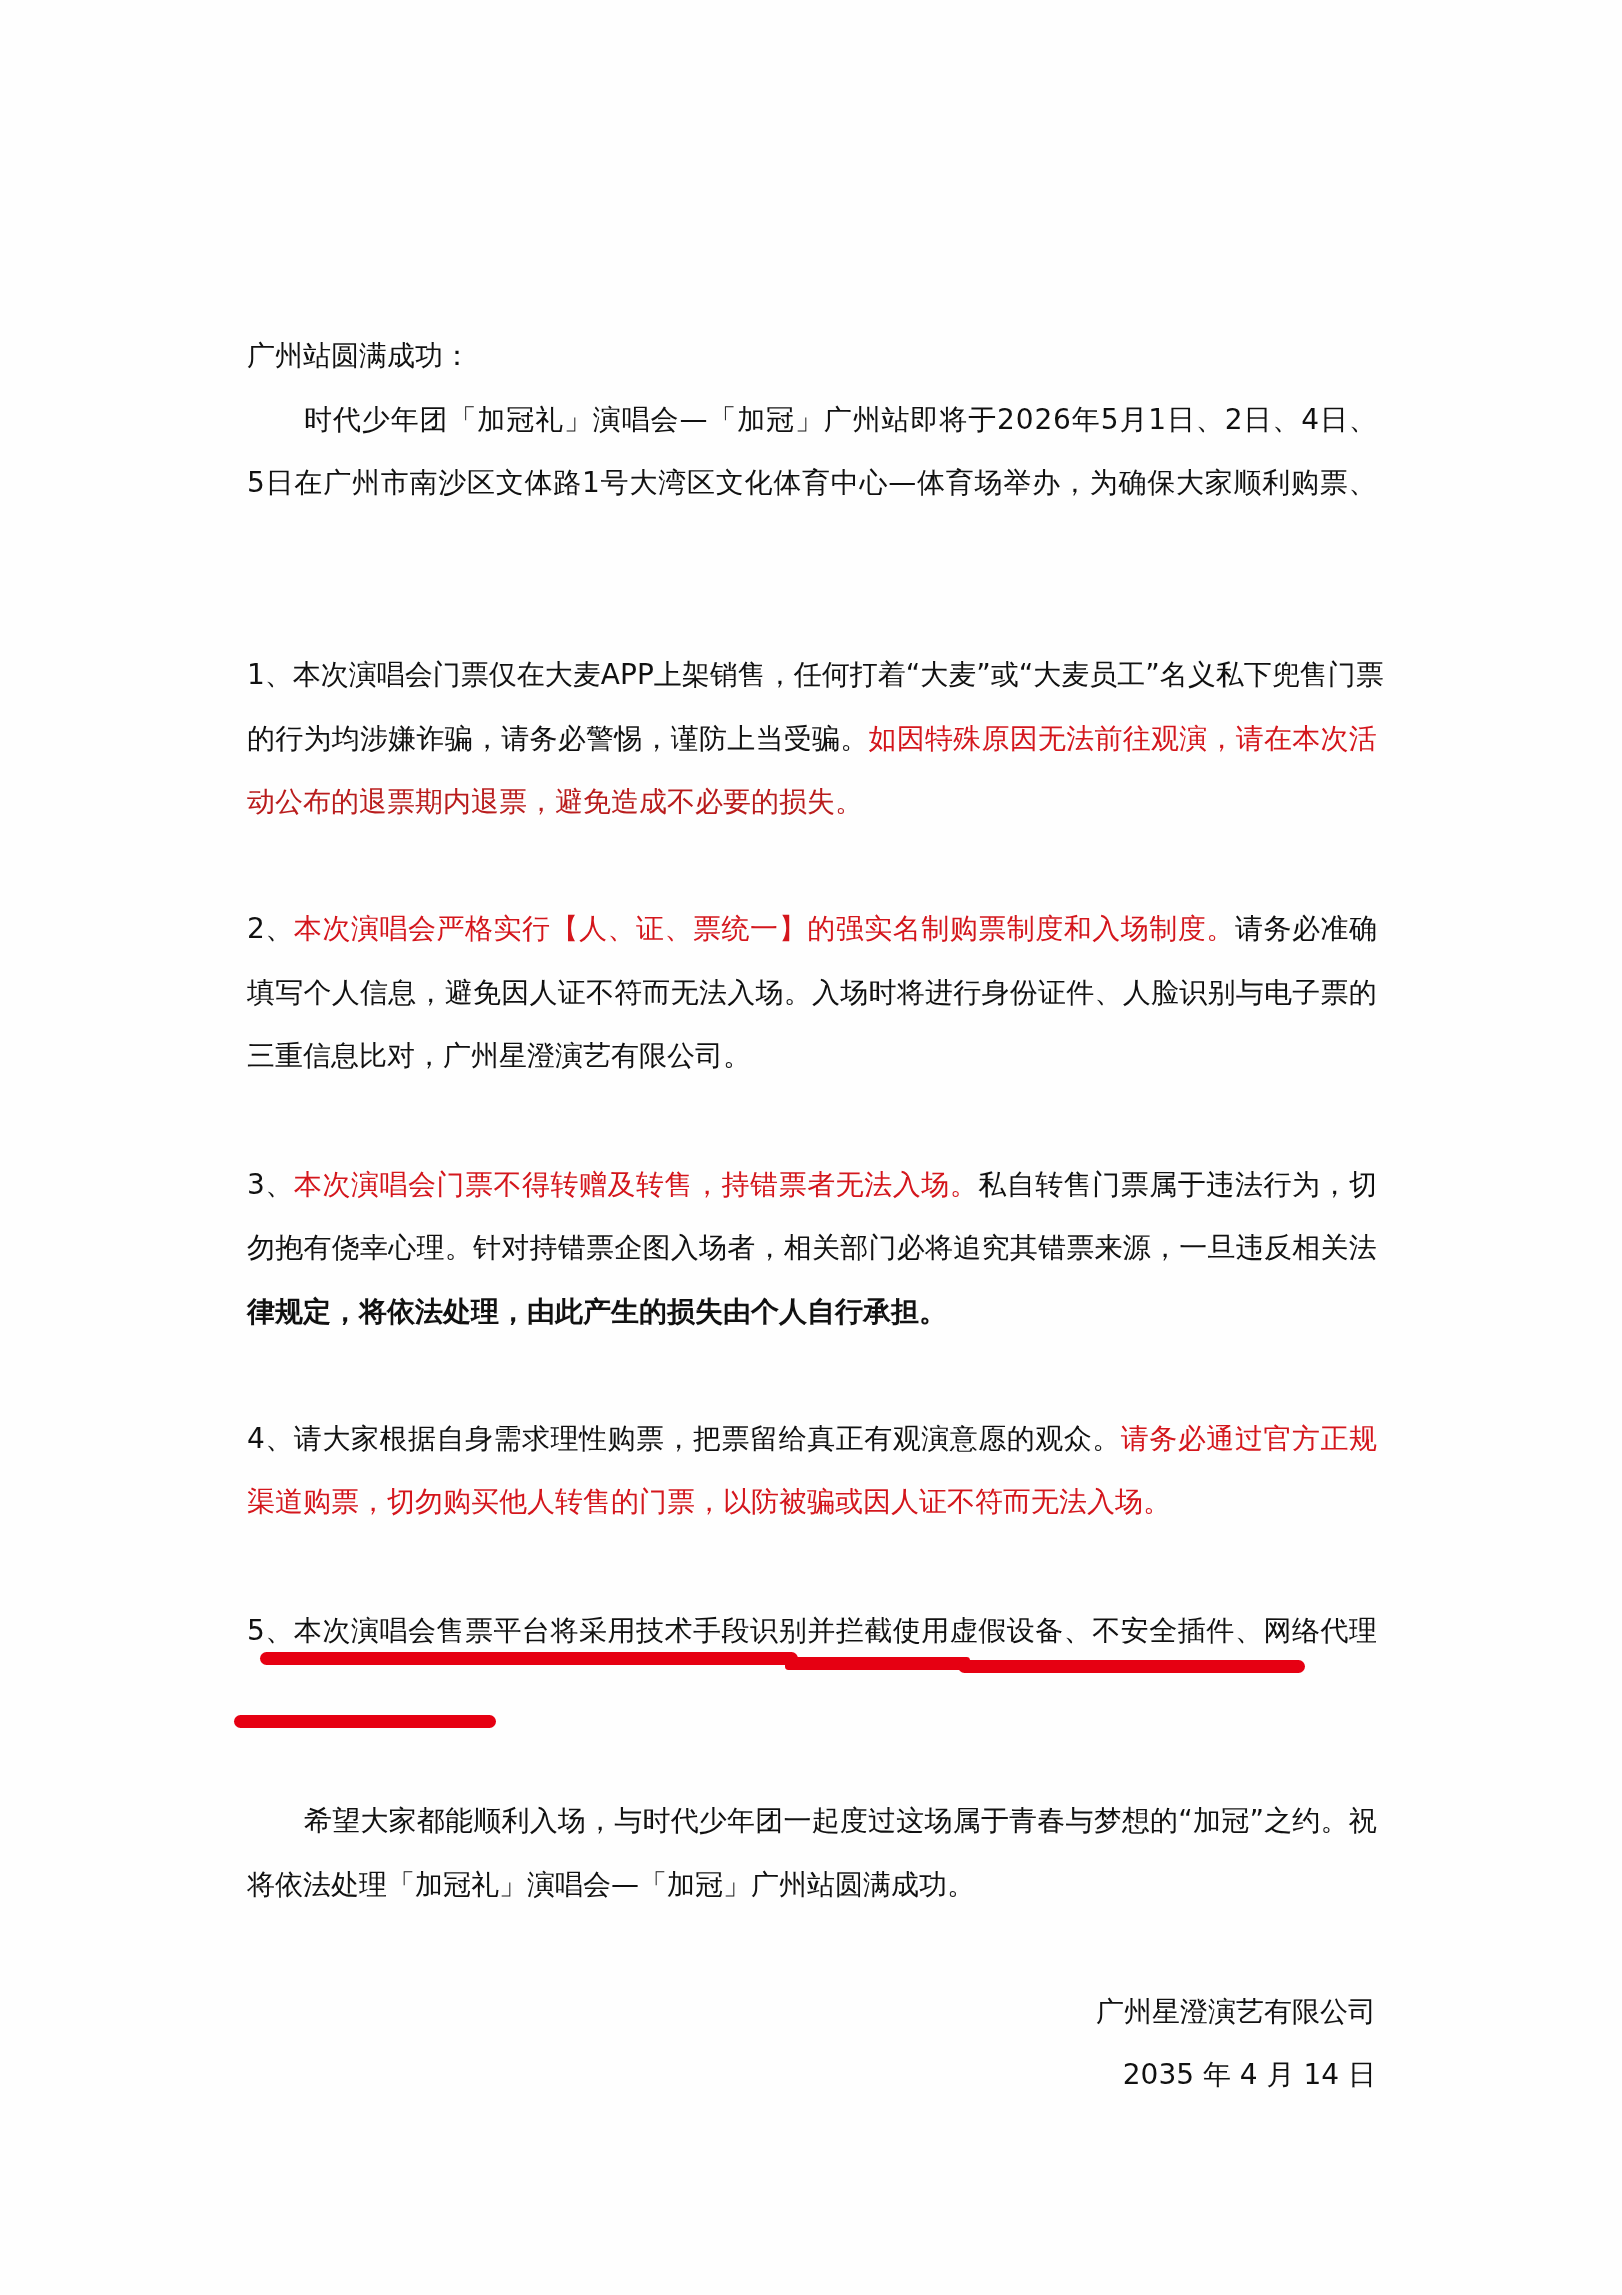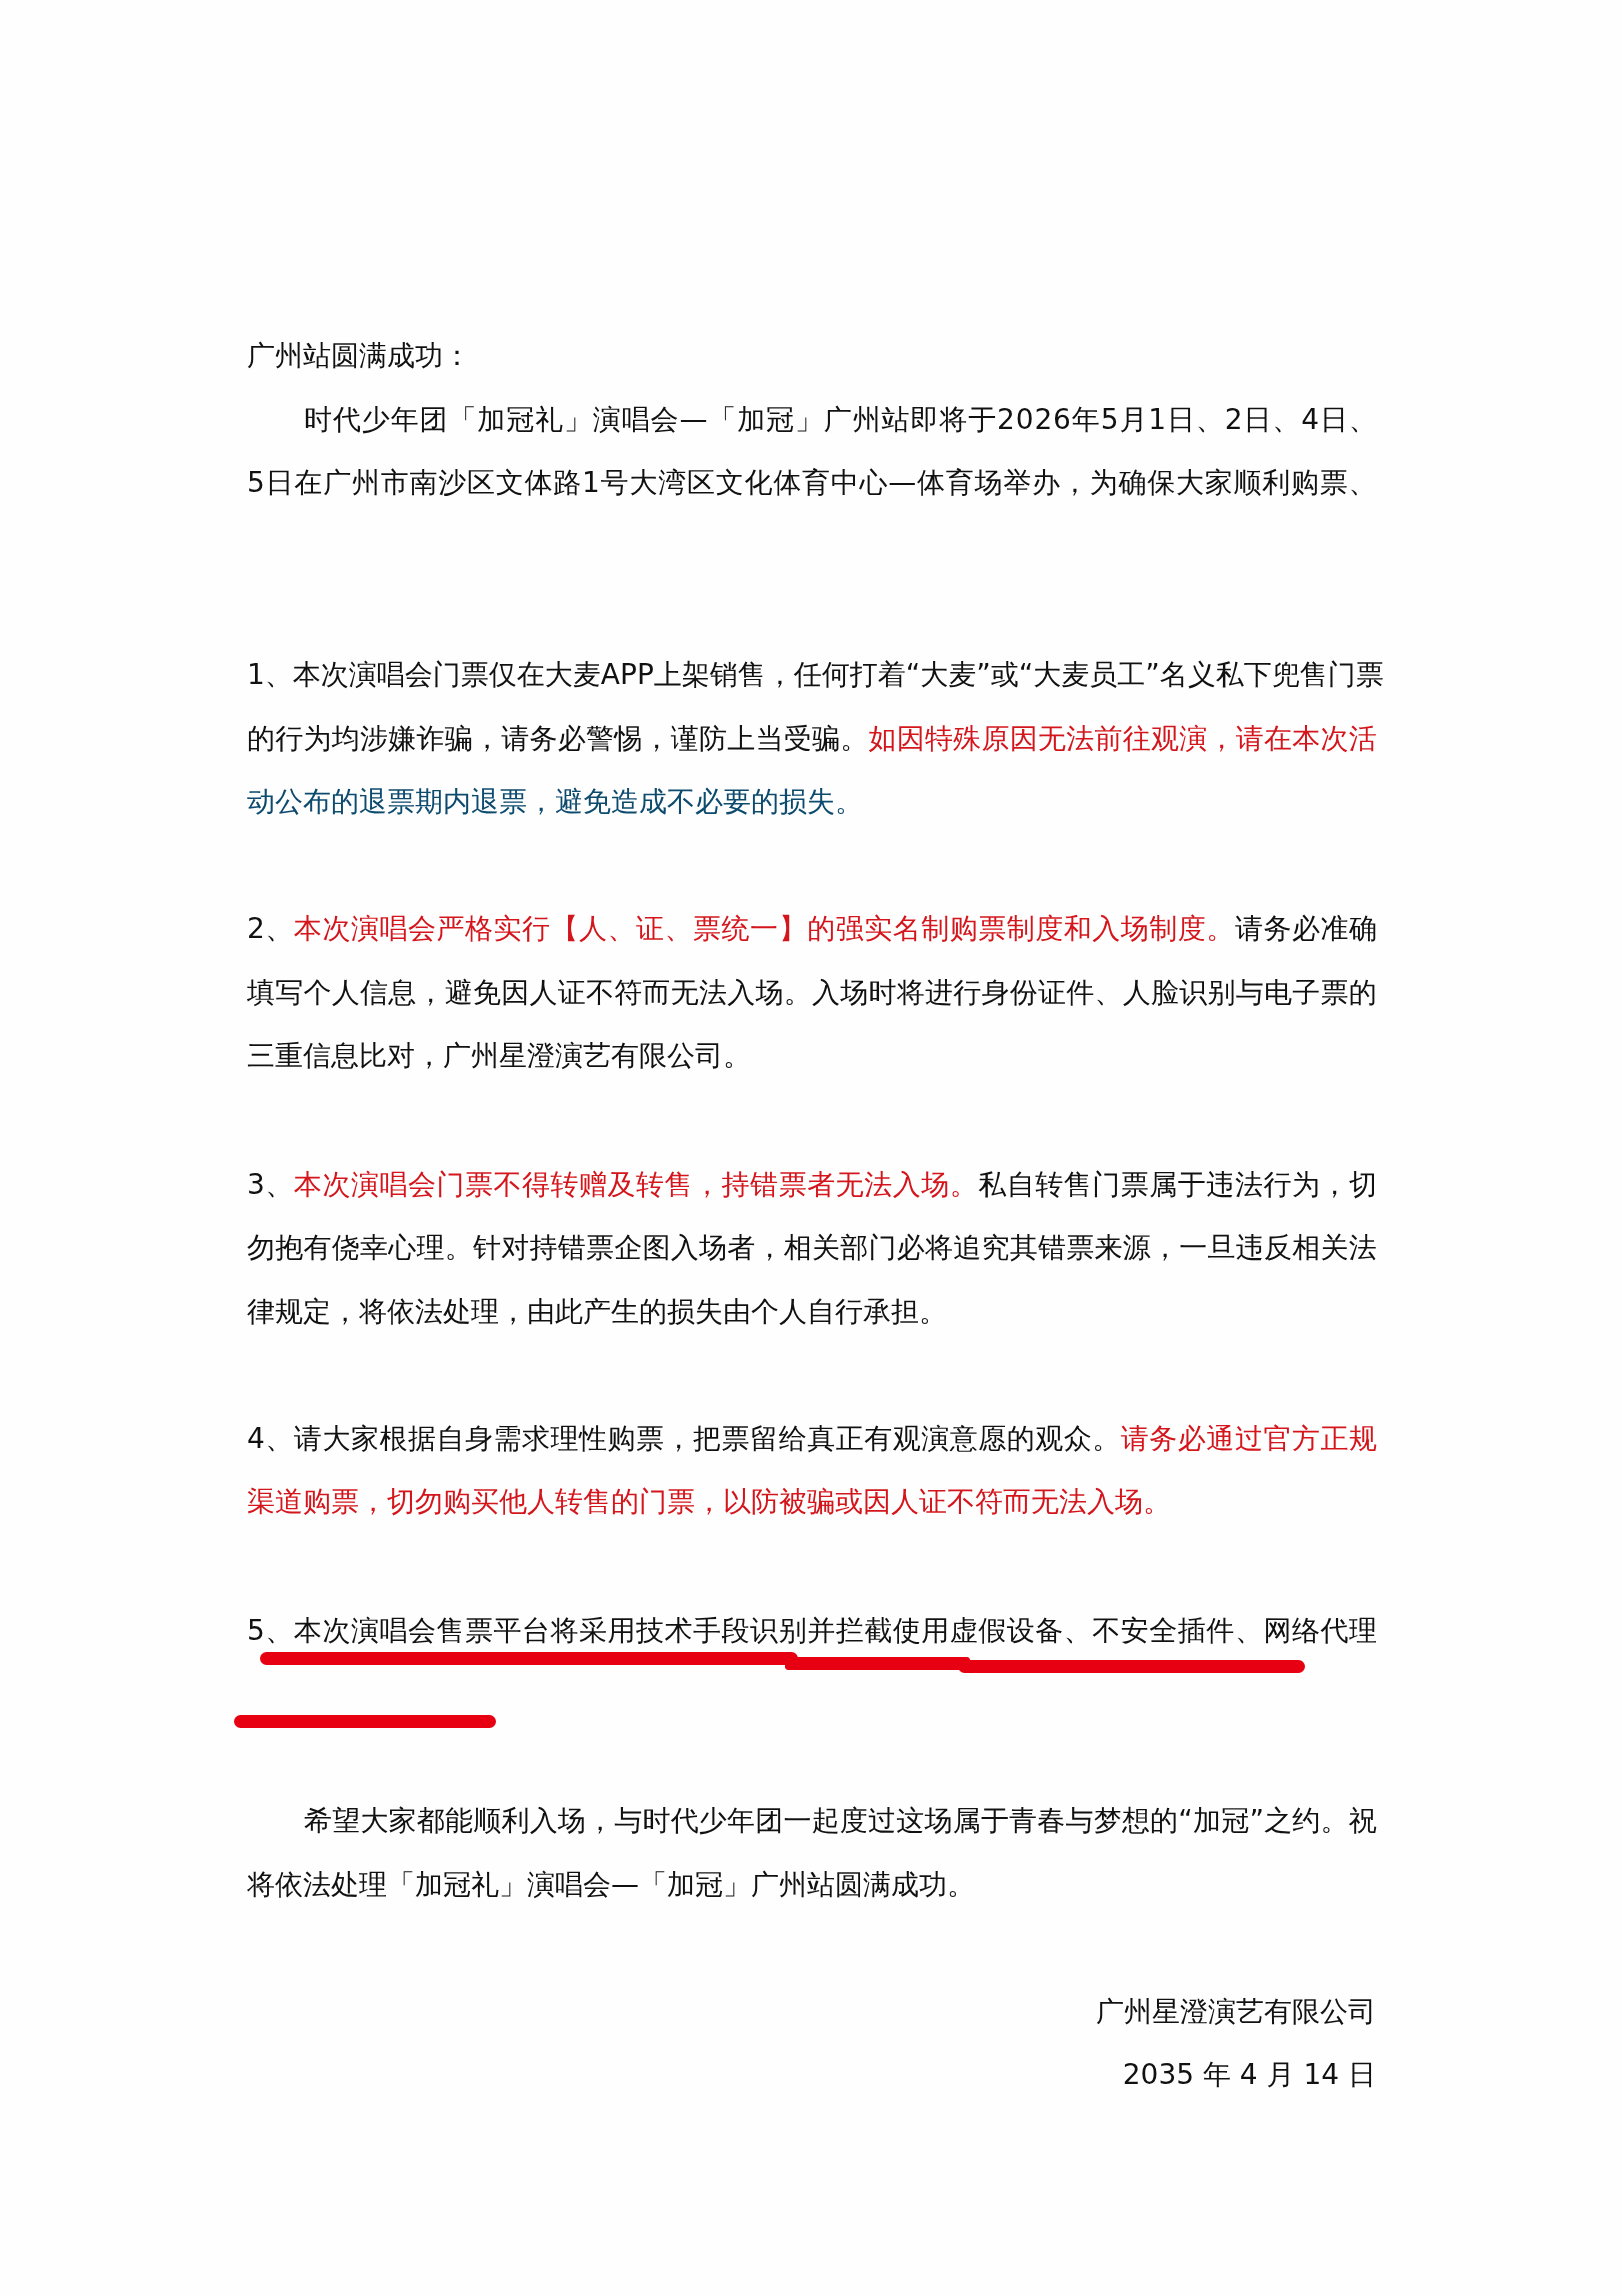--- a/index.html
+++ b/index.html
@@ -48,41 +48,41 @@
       <span class="seg black"><span class="ch" style="color: rgb(17, 17, 17);">5</span><span class="ch" style="color: rgb(17, 17, 17);">日</span><span class="ch" style="color: rgb(17, 17, 17);">在</span><span class="ch" style="color: rgb(17, 17, 17);">广</span><span class="ch" style="color: rgb(17, 17, 17);">州</span><span class="ch" style="color: rgb(17, 17, 17);">市</span><span class="ch" style="color: rgb(17, 17, 17);">南</span><span class="ch" style="color: rgb(17, 17, 17);">沙</span><span class="ch" style="color: rgb(17, 17, 17);">区</span><span class="ch" style="color: rgb(17, 17, 17);">文</span><span class="ch" style="color: rgb(17, 17, 17);">体</span><span class="ch" style="color: rgb(17, 17, 17);">路</span><span class="ch" style="color: rgb(17, 17, 17);">1</span><span class="ch" style="color: rgb(17, 17, 17);">号</span><span class="ch" style="color: rgb(17, 17, 17);">大</span><span class="ch" style="color: rgb(17, 17, 17);">湾</span><span class="ch" style="color: rgb(17, 17, 17);">区</span><span class="ch" style="color: rgb(17, 17, 17);">文</span><span class="ch" style="color: rgb(17, 17, 17);">化</span><span class="ch" style="color: rgb(17, 17, 17);">体</span><span class="ch" style="color: rgb(17, 17, 17);">育</span><span class="ch" style="color: rgb(17, 17, 17);">中</span><span class="ch" style="color: rgb(17, 17, 17);">心</span><span class="ch" style="color: rgb(17, 17, 17);">—</span><span class="ch" style="color: rgb(17, 17, 17);">体</span><span class="ch" style="color: rgb(17, 17, 17);">育</span><span class="ch" style="color: rgb(17, 17, 17);">场</span><span class="ch" style="color: rgb(17, 17, 17);">举</span><span class="ch" style="color: rgb(17, 17, 17);">办</span><span class="ch" style="color: rgb(17, 17, 17);">，</span><span class="ch" style="color: rgb(17, 17, 17);">为</span><span class="ch" style="color: rgb(17, 17, 17);">确</span><span class="ch" style="color: rgb(17, 17, 17);">保</span><span class="ch" style="color: rgb(17, 17, 17);">大</span><span class="ch" style="color: rgb(17, 17, 17);">家</span><span class="ch" style="color: rgb(17, 17, 17);">顺</span><span class="ch" style="color: rgb(17, 17, 17);">利</span><span class="ch" style="color: rgb(17, 17, 17);">购</span><span class="ch" style="color: rgb(17, 17, 17);">票</span><span class="ch" style="color: rgb(17, 17, 17);">、</span></span>
     </div>
 
   <div class="line full" style="top:655px;">
       <span class="seg black"><span class="ch" style="color: rgb(17, 17, 17);">1</span><span class="ch" style="color: rgb(17, 17, 17);">、</span><span class="ch" style="color: rgb(17, 17, 17);">本</span><span class="ch" style="color: rgb(17, 17, 17);">次</span><span class="ch" style="color: rgb(17, 17, 17);">演</span><span class="ch" style="color: rgb(17, 17, 17);">唱</span><span class="ch" style="color: rgb(17, 17, 17);">会</span><span class="ch" style="color: rgb(17, 17, 17);">门</span><span class="ch" style="color: rgb(17, 17, 17);">票</span><span class="ch" style="color: rgb(17, 17, 17);">仅</span><span class="ch" style="color: rgb(17, 17, 17);">在</span><span class="ch" style="color: rgb(17, 17, 17);">大</span><span class="ch" style="color: rgb(17, 17, 17);">麦</span><span class="ch" style="color: rgb(17, 17, 17);">A</span><span class="ch" style="color: rgb(17, 17, 17);">P</span><span class="ch" style="color: rgb(17, 17, 17);">P</span><span class="ch" style="color: rgb(17, 17, 17);">上</span><span class="ch" style="color: rgb(17, 17, 17);">架</span><span class="ch" style="color: rgb(17, 17, 17);">销</span><span class="ch" style="color: rgb(17, 17, 17);">售</span><span class="ch" style="color: rgb(17, 17, 17);">，</span><span class="ch" style="color: rgb(17, 17, 17);">任</span><span class="ch" style="color: rgb(17, 17, 17);">何</span><span class="ch" style="color: rgb(17, 17, 17);">打</span><span class="ch" style="color: rgb(17, 17, 17);">着</span><span class="ch" style="color: rgb(17, 17, 17);">“</span><span class="ch" style="color: rgb(17, 17, 17);">大</span><span class="ch" style="color: rgb(17, 17, 17);">麦</span><span class="ch" style="color: rgb(17, 17, 17);">”</span><span class="ch" style="color: rgb(17, 17, 17);">或</span><span class="ch" style="color: rgb(17, 17, 17);">“</span><span class="ch" style="color: rgb(17, 17, 17);">大</span><span class="ch" style="color: rgb(17, 17, 17);">麦</span><span class="ch" style="color: rgb(17, 17, 17);">员</span><span class="ch" style="color: rgb(17, 17, 17);">工</span><span class="ch" style="color: rgb(17, 17, 17);">”</span><span class="ch" style="color: rgb(17, 17, 17);">名</span><span class="ch" style="color: rgb(17, 17, 17);">义</span><span class="ch" style="color: rgb(17, 17, 17);">私</span><span class="ch" style="color: rgb(17, 17, 17);">下</span><span class="ch" style="color: rgb(17, 17, 17);">兜</span><span class="ch" style="color: rgb(17, 17, 17);">售</span><span class="ch" style="color: rgb(17, 17, 17);">门</span><span class="ch" style="color: rgb(17, 17, 17);">票</span></span>
     </div>
   <div class="line full" style="top:719px;">
       <span class="seg black"><span class="ch" style="color: rgb(17, 17, 17);">的</span><span class="ch" style="color: rgb(17, 17, 17);">行</span><span class="ch" style="color: rgb(17, 17, 17);">为</span><span class="ch" style="color: rgb(17, 17, 17);">均</span><span class="ch" style="color: rgb(17, 17, 17);">涉</span><span class="ch" style="color: rgb(17, 17, 17);">嫌</span><span class="ch" style="color: rgb(17, 17, 17);">诈</span><span class="ch" style="color: rgb(17, 17, 17);">骗</span><span class="ch" style="color: rgb(17, 17, 17);">，</span><span class="ch" style="color: rgb(17, 17, 17);">请</span><span class="ch" style="color: rgb(17, 17, 17);">务</span><span class="ch" style="color: rgb(17, 17, 17);">必</span><span class="ch" style="color: rgb(17, 17, 17);">警</span><span class="ch" style="color: rgb(17, 17, 17);">惕</span><span class="ch" style="color: rgb(17, 17, 17);">，</span><span class="ch" style="color: rgb(17, 17, 17);">谨</span><span class="ch" style="color: rgb(17, 17, 17);">防</span><span class="ch" style="color: rgb(17, 17, 17);">上</span><span class="ch" style="color: rgb(17, 17, 17);">当</span><span class="ch" style="color: rgb(17, 17, 17);">受</span><span class="ch" style="color: rgb(17, 17, 17);">骗</span><span class="ch" style="color: rgb(17, 17, 17);">。</span></span>
       <span class="seg red"><span class="ch" style="color: rgb(212, 22, 28);">如</span><span class="ch" style="color: rgb(212, 22, 28);">因</span><span class="ch" style="color: rgb(212, 22, 28);">特</span><span class="ch" style="color: rgb(212, 22, 28);">殊</span><span class="ch" style="color: rgb(212, 22, 28);">原</span><span class="ch" style="color: rgb(212, 22, 28);">因</span><span class="ch" style="color: rgb(212, 22, 28);">无</span><span class="ch" style="color: rgb(212, 22, 28);">法</span><span class="ch" style="color: rgb(212, 22, 28);">前</span><span class="ch" style="color: rgb(212, 22, 28);">往</span><span class="ch" style="color: rgb(212, 22, 28);">观</span><span class="ch" style="color: rgb(212, 22, 28);">演</span><span class="ch" style="color: rgb(212, 22, 28);">，</span><span class="ch" style="color: rgb(212, 22, 28);">请</span><span class="ch" style="color: rgb(212, 22, 28);">在</span><span class="ch" style="color: rgb(212, 22, 28);">本</span><span class="ch" style="color: rgb(212, 22, 28);">次</span><span class="ch" style="color: rgb(212, 22, 28);">活</span></span>
     </div>
-  <div class="line" style="top:782px;"><span class="seg red" style="color: #0c4a6e; text-align: right;">动公布的退票期内退票，避免造成不必要的损失。</span></div>
+  <div class="line" style="top:782px;"><span class="seg red" style="color: #b91c1c; text-align: right;">动公布的退票期内退票，避免造成不必要的损失。</span></div>
 
   <div class="line full" style="top:909px;">
       <span class="seg black"><span class="ch" style="color: rgb(17, 17, 17);">2</span><span class="ch" style="color: rgb(17, 17, 17);">、</span></span>
       <span class="seg red"><span class="ch" style="color: rgb(212, 22, 28);">本</span><span class="ch" style="color: rgb(212, 22, 28);">次</span><span class="ch" style="color: rgb(212, 22, 28);">演</span><span class="ch" style="color: rgb(212, 22, 28);">唱</span><span class="ch" style="color: rgb(212, 22, 28);">会</span><span class="ch" style="color: rgb(212, 22, 28);">严</span><span class="ch" style="color: rgb(212, 22, 28);">格</span><span class="ch" style="color: rgb(212, 22, 28);">实</span><span class="ch" style="color: rgb(212, 22, 28);">行</span><span class="ch" style="color: rgb(212, 22, 28);">【</span><span class="ch" style="color: rgb(212, 22, 28);">人</span><span class="ch" style="color: rgb(212, 22, 28);">、</span><span class="ch" style="color: rgb(212, 22, 28);">证</span><span class="ch" style="color: rgb(212, 22, 28);">、</span><span class="ch" style="color: rgb(212, 22, 28);">票</span><span class="ch" style="color: rgb(212, 22, 28);">统</span><span class="ch" style="color: rgb(212, 22, 28);">一</span><span class="ch" style="color: rgb(212, 22, 28);">】</span><span class="ch" style="color: rgb(212, 22, 28);">的</span><span class="ch" style="color: rgb(212, 22, 28);">强</span><span class="ch" style="color: rgb(212, 22, 28);">实</span><span class="ch" style="color: rgb(212, 22, 28);">名</span><span class="ch" style="color: rgb(212, 22, 28);">制</span><span class="ch" style="color: rgb(212, 22, 28);">购</span><span class="ch" style="color: rgb(212, 22, 28);">票</span><span class="ch" style="color: rgb(212, 22, 28);">制</span><span class="ch" style="color: rgb(212, 22, 28);">度</span><span class="ch" style="color: rgb(212, 22, 28);">和</span><span class="ch" style="color: rgb(212, 22, 28);">入</span><span class="ch" style="color: rgb(212, 22, 28);">场</span><span class="ch" style="color: rgb(212, 22, 28);">制</span><span class="ch" style="color: rgb(212, 22, 28);">度</span><span class="ch" style="color: rgb(212, 22, 28);">。</span></span>
       <span class="seg black"><span class="ch" style="color: rgb(17, 17, 17);">请</span><span class="ch" style="color: rgb(17, 17, 17);">务</span><span class="ch" style="color: rgb(17, 17, 17);">必</span><span class="ch" style="color: rgb(17, 17, 17);">准</span><span class="ch" style="color: rgb(17, 17, 17);">确</span></span>
     </div>
   <div class="line full" style="top:973px;">
       <span class="seg black"><span class="ch" style="color: rgb(17, 17, 17);">填</span><span class="ch" style="color: rgb(17, 17, 17);">写</span><span class="ch" style="color: rgb(17, 17, 17);">个</span><span class="ch" style="color: rgb(17, 17, 17);">人</span><span class="ch" style="color: rgb(17, 17, 17);">信</span><span class="ch" style="color: rgb(17, 17, 17);">息</span><span class="ch" style="color: rgb(17, 17, 17);">，</span><span class="ch" style="color: rgb(17, 17, 17);">避</span><span class="ch" style="color: rgb(17, 17, 17);">免</span><span class="ch" style="color: rgb(17, 17, 17);">因</span><span class="ch" style="color: rgb(17, 17, 17);">人</span><span class="ch" style="color: rgb(17, 17, 17);">证</span><span class="ch" style="color: rgb(17, 17, 17);">不</span><span class="ch" style="color: rgb(17, 17, 17);">符</span><span class="ch" style="color: rgb(17, 17, 17);">而</span><span class="ch" style="color: rgb(17, 17, 17);">无</span><span class="ch" style="color: rgb(17, 17, 17);">法</span><span class="ch" style="color: rgb(17, 17, 17);">入</span><span class="ch" style="color: rgb(17, 17, 17);">场</span><span class="ch" style="color: rgb(17, 17, 17);">。</span><span class="ch" style="color: rgb(17, 17, 17);">入</span><span class="ch" style="color: rgb(17, 17, 17);">场</span><span class="ch" style="color: rgb(17, 17, 17);">时</span><span class="ch" style="color: rgb(17, 17, 17);">将</span><span class="ch" style="color: rgb(17, 17, 17);">进</span><span class="ch" style="color: rgb(17, 17, 17);">行</span><span class="ch" style="color: rgb(17, 17, 17);">身</span><span class="ch" style="color: rgb(17, 17, 17);">份</span><span class="ch" style="color: rgb(17, 17, 17);">证</span><span class="ch" style="color: rgb(17, 17, 17);">件</span><span class="ch" style="color: rgb(17, 17, 17);">、</span><span class="ch" style="color: rgb(17, 17, 17);">人</span><span class="ch" style="color: rgb(17, 17, 17);">脸</span><span class="ch" style="color: rgb(17, 17, 17);">识</span><span class="ch" style="color: rgb(17, 17, 17);">别</span><span class="ch" style="color: rgb(17, 17, 17);">与</span><span class="ch" style="color: rgb(17, 17, 17);">电</span><span class="ch" style="color: rgb(17, 17, 17);">子</span><span class="ch" style="color: rgb(17, 17, 17);">票</span><span class="ch" style="color: rgb(17, 17, 17);">的</span></span>
     </div>
   <div class="line" style="top:1036px;"><span class="seg black" style="color: rgb(17, 17, 17);">三重信息比对，广州星澄演艺有限公司。</span></div>
 
   <div class="line full" style="top:1165px;">
       <span class="seg black"><span class="ch" style="color: rgb(17, 17, 17);">3</span><span class="ch" style="color: rgb(17, 17, 17);">、</span></span>
       <span class="seg red"><span class="ch" style="color: rgb(212, 22, 28);">本</span><span class="ch" style="color: rgb(212, 22, 28);">次</span><span class="ch" style="color: rgb(212, 22, 28);">演</span><span class="ch" style="color: rgb(212, 22, 28);">唱</span><span class="ch" style="color: rgb(212, 22, 28);">会</span><span class="ch" style="color: rgb(212, 22, 28);">门</span><span class="ch" style="color: rgb(212, 22, 28);">票</span><span class="ch" style="color: rgb(212, 22, 28);">不</span><span class="ch" style="color: rgb(212, 22, 28);">得</span><span class="ch" style="color: rgb(212, 22, 28);">转</span><span class="ch" style="color: rgb(212, 22, 28);">赠</span><span class="ch" style="color: rgb(212, 22, 28);">及</span><span class="ch" style="color: rgb(212, 22, 28);">转</span><span class="ch" style="color: rgb(212, 22, 28);">售</span><span class="ch" style="color: rgb(212, 22, 28);">，</span><span class="ch" style="color: rgb(212, 22, 28);">持</span><span class="ch" style="color: rgb(212, 22, 28);">错</span><span class="ch" style="color: rgb(212, 22, 28);">票</span><span class="ch" style="color: rgb(212, 22, 28);">者</span><span class="ch" style="color: rgb(212, 22, 28);">无</span><span class="ch" style="color: rgb(212, 22, 28);">法</span><span class="ch" style="color: rgb(212, 22, 28);">入</span><span class="ch" style="color: rgb(212, 22, 28);">场</span><span class="ch" style="color: rgb(212, 22, 28);">。</span></span>
       <span class="seg black"><span class="ch" style="color: rgb(17, 17, 17);">私</span><span class="ch" style="color: rgb(17, 17, 17);">自</span><span class="ch" style="color: rgb(17, 17, 17);">转</span><span class="ch" style="color: rgb(17, 17, 17);">售</span><span class="ch" style="color: rgb(17, 17, 17);">门</span><span class="ch" style="color: rgb(17, 17, 17);">票</span><span class="ch" style="color: rgb(17, 17, 17);">属</span><span class="ch" style="color: rgb(17, 17, 17);">于</span><span class="ch" style="color: rgb(17, 17, 17);">违</span><span class="ch" style="color: rgb(17, 17, 17);">法</span><span class="ch" style="color: rgb(17, 17, 17);">行</span><span class="ch" style="color: rgb(17, 17, 17);">为</span><span class="ch" style="color: rgb(17, 17, 17);">，</span><span class="ch" style="color: rgb(17, 17, 17);">切</span></span>
     </div>
   <div class="line full" style="top:1228px;">
       <span class="seg black"><span class="ch" style="color: rgb(17, 17, 17);">勿</span><span class="ch" style="color: rgb(17, 17, 17);">抱</span><span class="ch" style="color: rgb(17, 17, 17);">有</span><span class="ch" style="color: rgb(17, 17, 17);">侥</span><span class="ch" style="color: rgb(17, 17, 17);">幸</span><span class="ch" style="color: rgb(17, 17, 17);">心</span><span class="ch" style="color: rgb(17, 17, 17);">理</span><span class="ch" style="color: rgb(17, 17, 17);">。</span><span class="ch" style="color: rgb(17, 17, 17);">针</span><span class="ch" style="color: rgb(17, 17, 17);">对</span><span class="ch" style="color: rgb(17, 17, 17);">持</span><span class="ch" style="color: rgb(17, 17, 17);">错</span><span class="ch" style="color: rgb(17, 17, 17);">票</span><span class="ch" style="color: rgb(17, 17, 17);">企</span><span class="ch" style="color: rgb(17, 17, 17);">图</span><span class="ch" style="color: rgb(17, 17, 17);">入</span><span class="ch" style="color: rgb(17, 17, 17);">场</span><span class="ch" style="color: rgb(17, 17, 17);">者</span><span class="ch" style="color: rgb(17, 17, 17);">，</span><span class="ch" style="color: rgb(17, 17, 17);">相</span><span class="ch" style="color: rgb(17, 17, 17);">关</span><span class="ch" style="color: rgb(17, 17, 17);">部</span><span class="ch" style="color: rgb(17, 17, 17);">门</span><span class="ch" style="color: rgb(17, 17, 17);">必</span><span class="ch" style="color: rgb(17, 17, 17);">将</span><span class="ch" style="color: rgb(17, 17, 17);">追</span><span class="ch" style="color: rgb(17, 17, 17);">究</span><span class="ch" style="color: rgb(17, 17, 17);">其</span><span class="ch" style="color: rgb(17, 17, 17);">错</span><span class="ch" style="color: rgb(17, 17, 17);">票</span><span class="ch" style="color: rgb(17, 17, 17);">来</span><span class="ch" style="color: rgb(17, 17, 17);">源</span><span class="ch" style="color: rgb(17, 17, 17);">，</span><span class="ch" style="color: rgb(17, 17, 17);">一</span><span class="ch" style="color: rgb(17, 17, 17);">旦</span><span class="ch" style="color: rgb(17, 17, 17);">违</span><span class="ch" style="color: rgb(17, 17, 17);">反</span><span class="ch" style="color: rgb(17, 17, 17);">相</span><span class="ch" style="color: rgb(17, 17, 17);">关</span><span class="ch" style="color: rgb(17, 17, 17);">法</span></span>
     </div>
-  <div class="line" style="top:1292px;"><span class="seg black" style="color: rgb(17, 17, 17);">律规定，将依法处理，由此产生的损失由个人自行承担。</span></div>
+  <div class="line" style="top:1292px;font-weight:bold;"><span class="seg black" style="color: rgb(17, 17, 17);">律规定，将依法处理，由此产生的损失由个人自行承担。</span></div>
 
   <div class="line full" style="top:1419px;">
       <span class="seg black"><span class="ch" style="color: rgb(17, 17, 17);">4</span><span class="ch" style="color: rgb(17, 17, 17);">、</span><span class="ch" style="color: rgb(17, 17, 17);">请</span><span class="ch" style="color: rgb(17, 17, 17);">大</span><span class="ch" style="color: rgb(17, 17, 17);">家</span><span class="ch" style="color: rgb(17, 17, 17);">根</span><span class="ch" style="color: rgb(17, 17, 17);">据</span><span class="ch" style="color: rgb(17, 17, 17);">自</span><span class="ch" style="color: rgb(17, 17, 17);">身</span><span class="ch" style="color: rgb(17, 17, 17);">需</span><span class="ch" style="color: rgb(17, 17, 17);">求</span><span class="ch" style="color: rgb(17, 17, 17);">理</span><span class="ch" style="color: rgb(17, 17, 17);">性</span><span class="ch" style="color: rgb(17, 17, 17);">购</span><span class="ch" style="color: rgb(17, 17, 17);">票</span><span class="ch" style="color: rgb(17, 17, 17);">，</span><span class="ch" style="color: rgb(17, 17, 17);">把</span><span class="ch" style="color: rgb(17, 17, 17);">票</span><span class="ch" style="color: rgb(17, 17, 17);">留</span><span class="ch" style="color: rgb(17, 17, 17);">给</span><span class="ch" style="color: rgb(17, 17, 17);">真</span><span class="ch" style="color: rgb(17, 17, 17);">正</span><span class="ch" style="color: rgb(17, 17, 17);">有</span><span class="ch" style="color: rgb(17, 17, 17);">观</span><span class="ch" style="color: rgb(17, 17, 17);">演</span><span class="ch" style="color: rgb(17, 17, 17);">意</span><span class="ch" style="color: rgb(17, 17, 17);">愿</span><span class="ch" style="color: rgb(17, 17, 17);">的</span><span class="ch" style="color: rgb(17, 17, 17);">观</span><span class="ch" style="color: rgb(17, 17, 17);">众</span><span class="ch" style="color: rgb(17, 17, 17);">。</span></span>
       <span class="seg red"><span class="ch" style="color: rgb(212, 22, 28);">请</span><span class="ch" style="color: rgb(212, 22, 28);">务</span><span class="ch" style="color: rgb(212, 22, 28);">必</span><span class="ch" style="color: rgb(212, 22, 28);">通</span><span class="ch" style="color: rgb(212, 22, 28);">过</span><span class="ch" style="color: rgb(212, 22, 28);">官</span><span class="ch" style="color: rgb(212, 22, 28);">方</span><span class="ch" style="color: rgb(212, 22, 28);">正</span><span class="ch" style="color: rgb(212, 22, 28);">规</span></span>
     </div>
   <div class="line" style="top:1482px;"><span class="seg red" style="color: rgb(212, 22, 28);">渠道购票，切勿购买他人转售的门票，以防被骗或因人证不符而无法入场。</span></div>
 
   <div class="line full" style="top:1611px;">
       <span class="seg black"><span class="ch" style="color: rgb(17, 17, 17);">5</span><span class="ch" style="color: rgb(17, 17, 17);">、</span><span class="ch" style="color: rgb(17, 17, 17);">本</span><span class="ch" style="color: rgb(17, 17, 17);">次</span><span class="ch" style="color: rgb(17, 17, 17);">演</span><span class="ch" style="color: rgb(17, 17, 17);">唱</span><span class="ch" style="color: rgb(17, 17, 17);">会</span><span class="ch" style="color: rgb(17, 17, 17);">售</span><span class="ch" style="color: rgb(17, 17, 17);">票</span><span class="ch" style="color: rgb(17, 17, 17);">平</span><span class="ch" style="color: rgb(17, 17, 17);">台</span><span class="ch" style="color: rgb(17, 17, 17);">将</span><span class="ch" style="color: rgb(17, 17, 17);">采</span><span class="ch" style="color: rgb(17, 17, 17);">用</span><span class="ch" style="color: rgb(17, 17, 17);">技</span><span class="ch" style="color: rgb(17, 17, 17);">术</span><span class="ch" style="color: rgb(17, 17, 17);">手</span><span class="ch" style="color: rgb(17, 17, 17);">段</span><span class="ch" style="color: rgb(17, 17, 17);">识</span><span class="ch" style="color: rgb(17, 17, 17);">别</span><span class="ch" style="color: rgb(17, 17, 17);">并</span><span class="ch" style="color: rgb(17, 17, 17);">拦</span><span class="ch" style="color: rgb(17, 17, 17);">截</span><span class="ch" style="color: rgb(17, 17, 17);">使</span><span class="ch" style="color: rgb(17, 17, 17);">用</span><span class="ch" style="color: rgb(17, 17, 17);">虚</span><span class="ch" style="color: rgb(17, 17, 17);">假</span><span class="ch" style="color: rgb(17, 17, 17);">设</span><span class="ch" style="color: rgb(17, 17, 17);">备</span><span class="ch" style="color: rgb(17, 17, 17);">、</span><span class="ch" style="color: rgb(17, 17, 17);">不</span><span class="ch" style="color: rgb(17, 17, 17);">安</span><span class="ch" style="color: rgb(17, 17, 17);">全</span><span class="ch" style="color: rgb(17, 17, 17);">插</span><span class="ch" style="color: rgb(17, 17, 17);">件</span><span class="ch" style="color: rgb(17, 17, 17);">、</span><span class="ch" style="color: rgb(17, 17, 17);">网</span><span class="ch" style="color: rgb(17, 17, 17);">络</span><span class="ch" style="color: rgb(17, 17, 17);">代</span><span class="ch" style="color: rgb(17, 17, 17);">理</span></span>
     </div>

